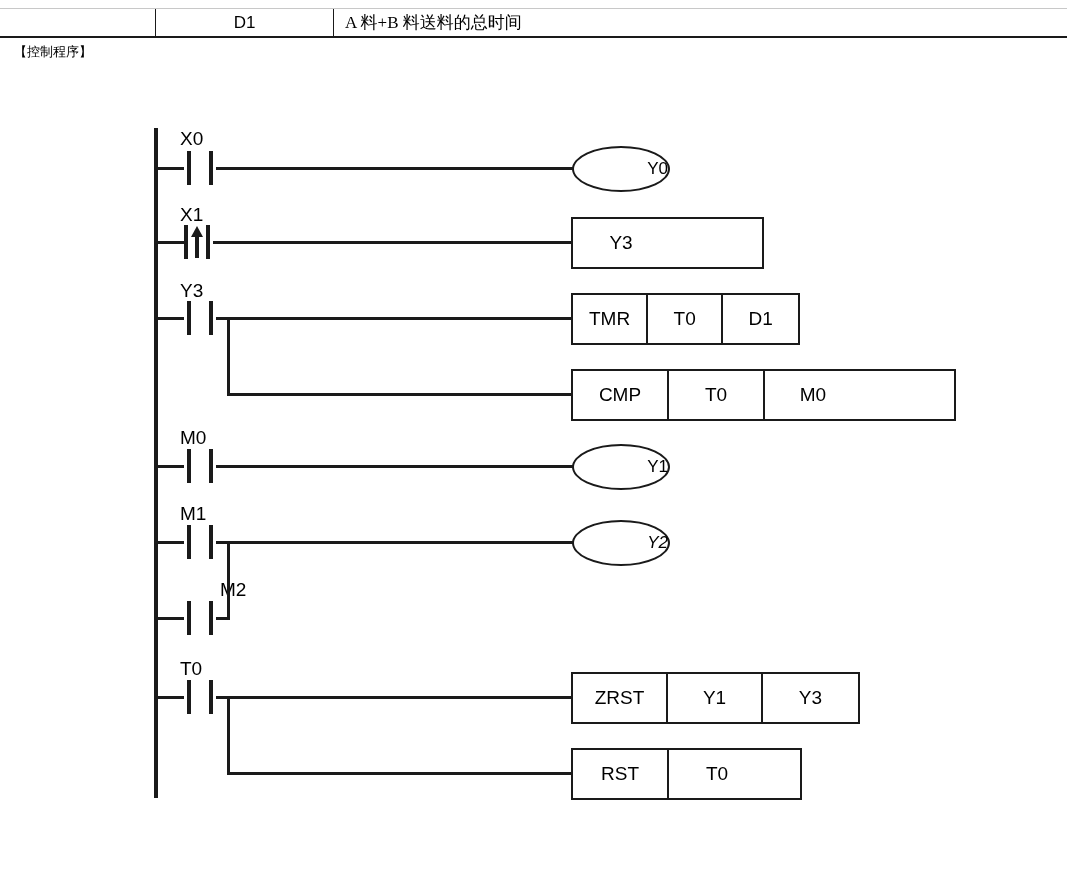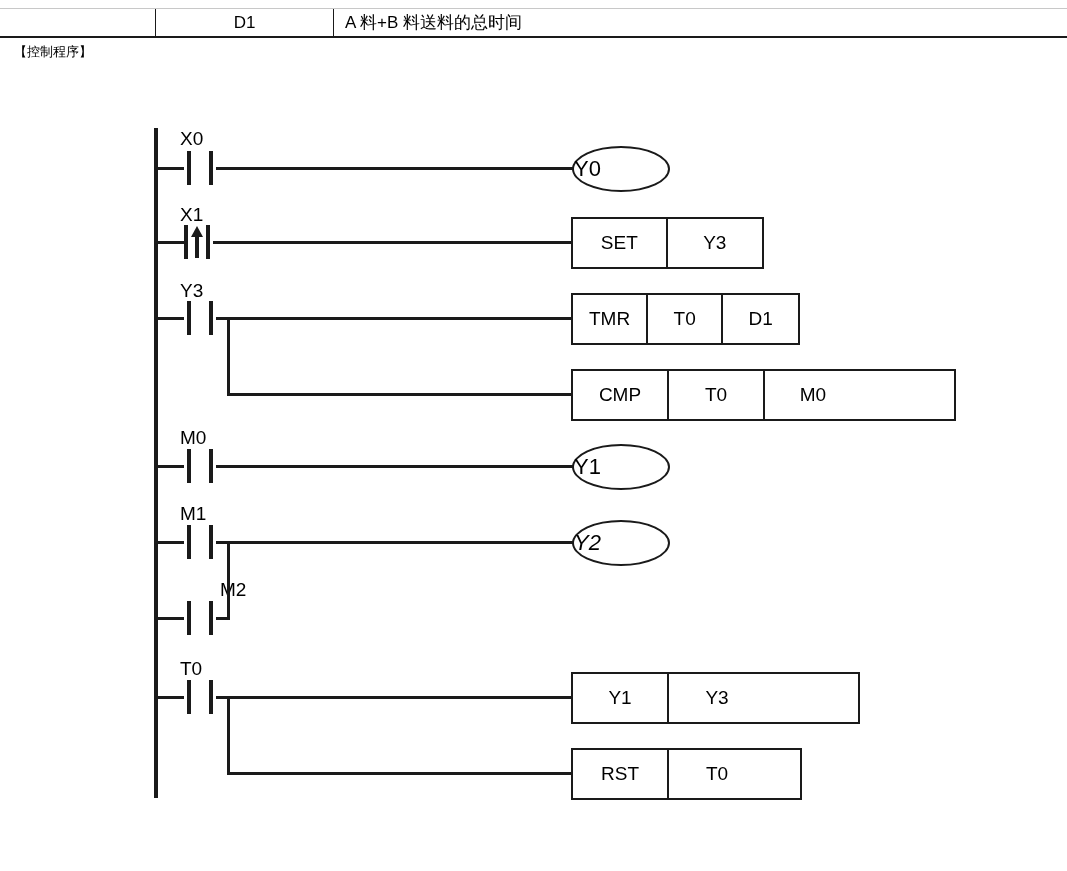--- a/index.html
+++ b/index.html
@@ -68,21 +68,21 @@
   }
   .top-table .cell-desc {
     position: absolute;
     left: 345px;
     top: 2px;
     width: 700px;
     height: 14px;
     line-height: 26px;
     text-align: left;
     font-size: 17px;
-    font-family: Liberation Sans, sans-serif;
+    font-family: Liberation Serif, serif;
   }
 
   
   .section-heading {
     position: absolute;
     left: 14px;
     top: 43px;
     font-size: 13px;
     font-family: "DejaVu Sans", "Liberation Sans", sans-serif;
     white-space: nowrap;
@@ -168,22 +168,22 @@
   }
 
   
   .coil {
     position: absolute;
     width: 98px;
     height: 46px;
     border: 2.5px solid #1a1a1a;
     border-radius: 50%;
     box-sizing: border-box;
-    text-align: left;
-    font-size: 22px;
+    text-align: right;
+    font-size: 17px;
   }
   .coil span {
     display: block;
     line-height: 42px;
   }
 
   
   .block {
     position: absolute;
     display: flex;
@@ -237,21 +237,20 @@
   <div class="contact" style="left:179px; top:225px;">
     <div class="bar left"></div>
     <div class="bar right"></div>
     <div class="arrow">
       <div class="head"></div>
       <div class="shaft"></div>
     </div>
   </div>
   <div class="wire-h" style="left:213px; top:241px; width:360px;"></div>
   <div class="block" style="left:571px; top:217px; width:193px;">
-    <div class="cell">SET</div>
     <div class="cell">Y3</div>
   </div>
 
   <div class="contact-label" style="left:180px; top:280px;">Y3</div>
   <div class="wire-h" style="left:156px; top:317px; width:28px;"></div>
   <div class="contact" style="left:182px; top:301px;">
     <div class="bar left"></div>
     <div class="bar right"></div>
   </div>
 
@@ -309,20 +308,21 @@
   <div class="wire-h" style="left:156px; top:696px; width:28px;"></div>
   <div class="contact" style="left:182px; top:680px;">
     <div class="bar left"></div>
     <div class="bar right"></div>
   </div>
   <div class="wire-h" style="left:216px; top:696px; width:358px;"></div>
   <div class="wire-v" style="left:227px; top:696px; height:78px;"></div>
   <div class="wire-h" style="left:227px; top:772px; width:347px;"></div>
 
   <div class="block" style="left:571px; top:672px; width:289px;">
+    <div class="cell">ZRST</div>
     <div class="cell">Y1</div>
     <div class="cell">Y3</div>
   </div>
 
   <div class="block" style="left:571px; top:748px; width:231px;">
     <div class="cell">RST</div>
     <div class="cell">T0</div>
   </div>
 
 </div>

